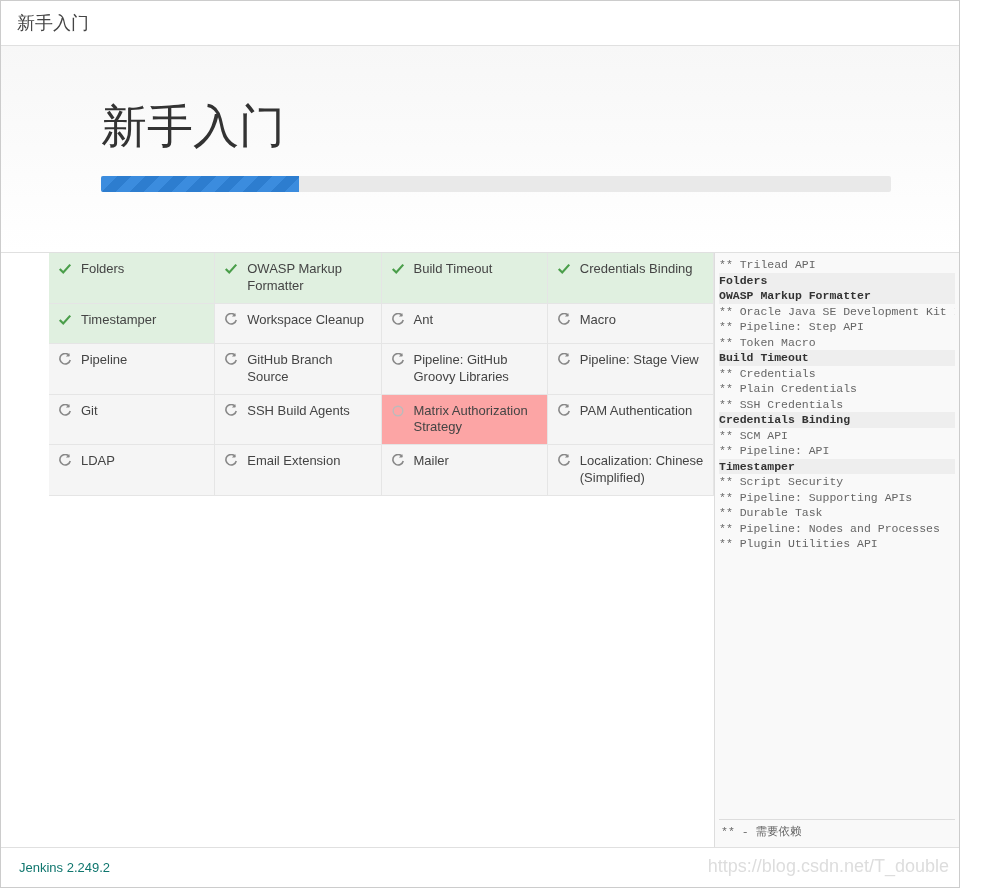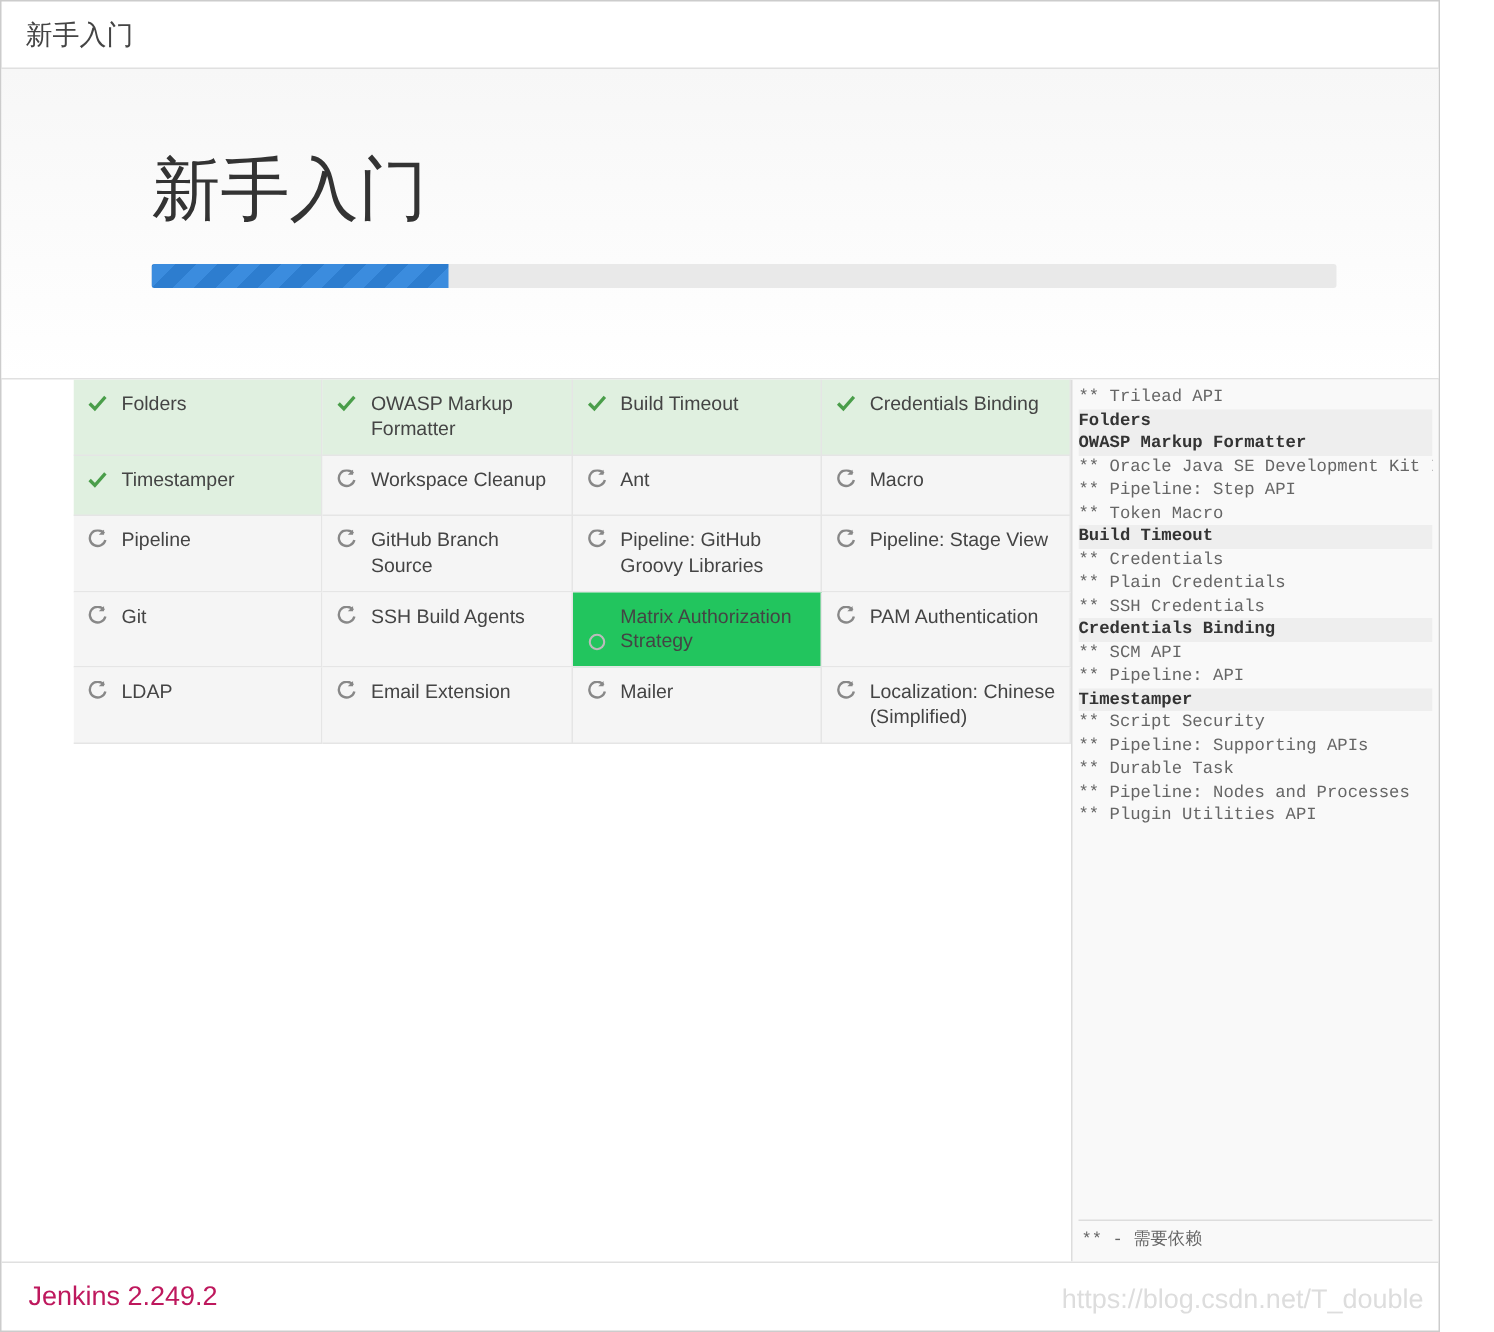--- a/index.html
+++ b/index.html
@@ -77,22 +77,21 @@
   align-items: flex-start;
   min-height: 40px;
 }
 .plugin-cell.done {
   background: #e0f0e0;
 }
 .plugin-cell.pending {
   background: #f5f5f5;
 }
 .plugin-cell.active {
-  background: #22c55e;
-  align-items: flex-end;
+  background: #fca5a5;
 }
 .icon-wrap {
   width: 16px;
   height: 16px;
   margin-right: 8px;
   flex-shrink: 0;
   display: flex;
   align-items: center;
   justify-content: center;
 }
@@ -118,22 +117,22 @@
 .log-footer {
   border-top: 1px solid #ddd;
   padding: 4px 2px;
   font-size: 11.5px;
   color: #666;
   font-family: "Courier New", monospace;
 }
 .footer {
   padding: 12px 18px;
   border-top: 1px solid #e0e0e0;
-  font-size: 18px;
-  color: #be185d;
+  font-size: 13px;
+  color: #0f766e;
 }
 .watermark {
   position: absolute;
   right: 10px;
   bottom: 10px;
   font-size: 18px;
   color: #ddd;
   pointer-events: none;
 }
 svg { width: 14px; height: 14px; }

